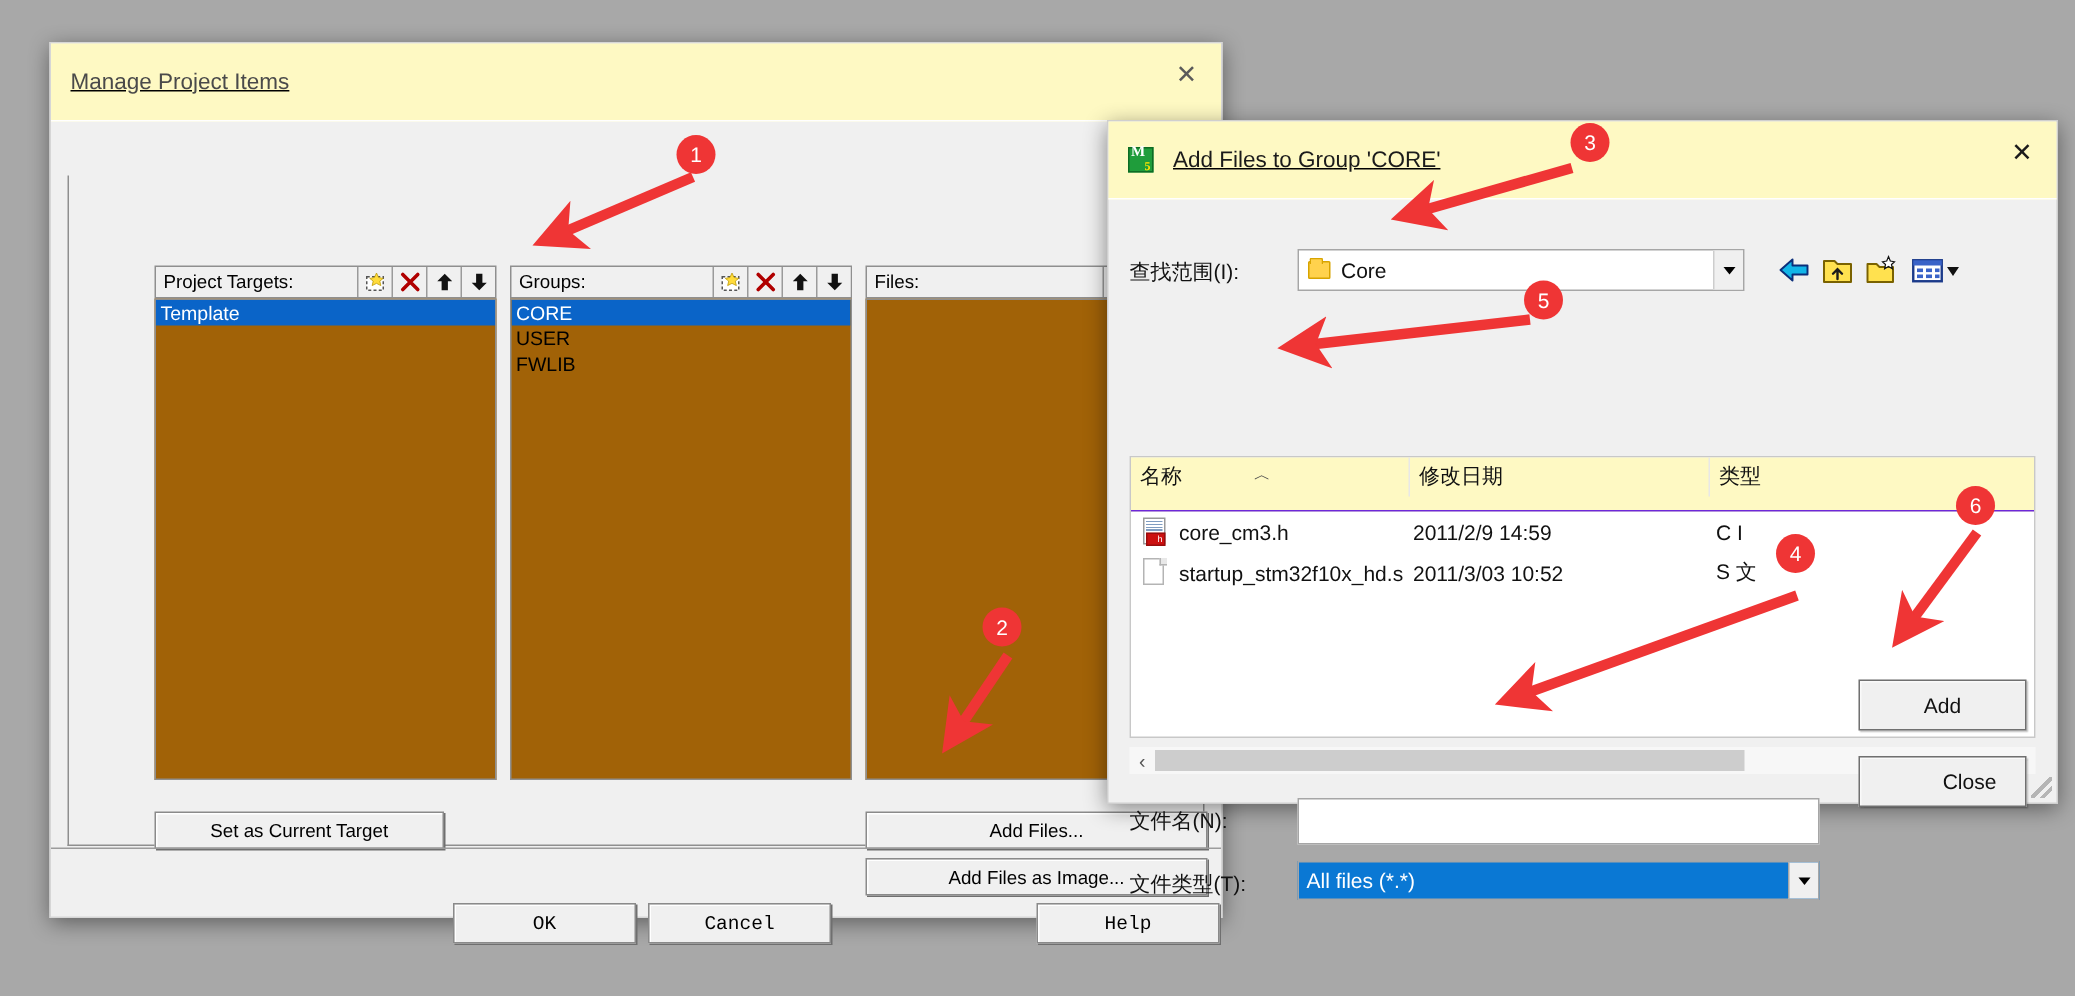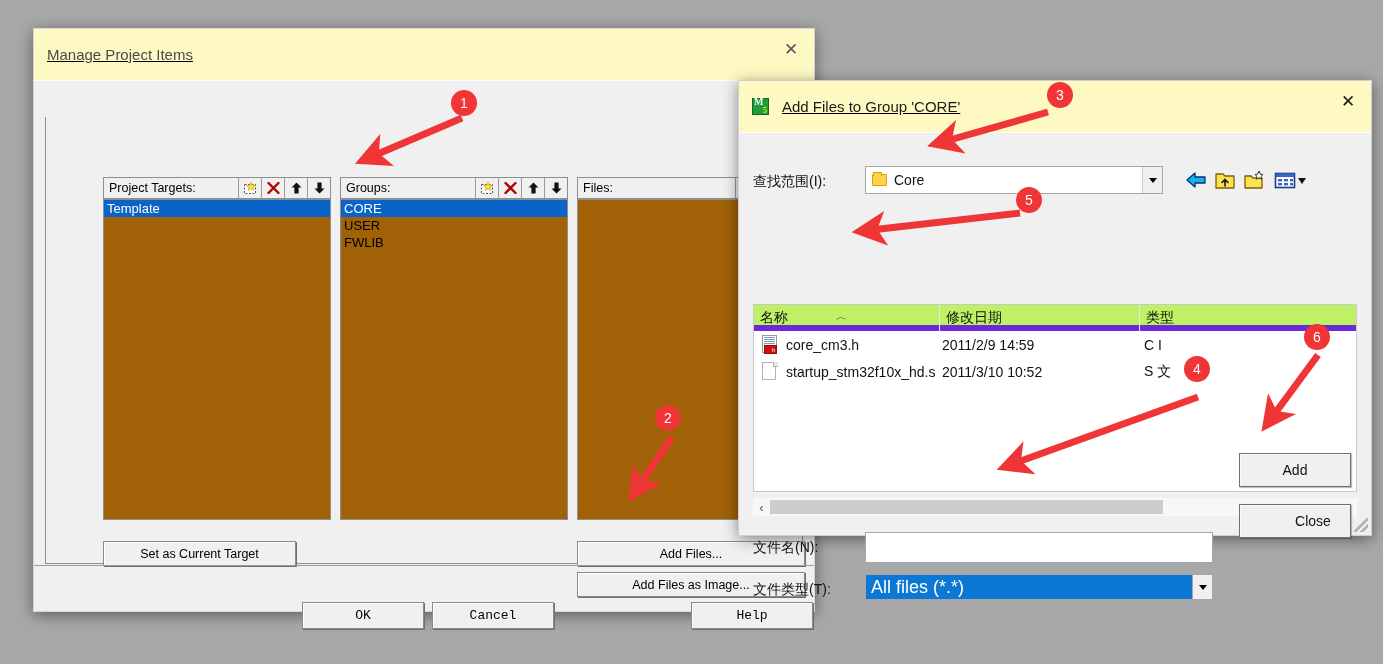--- a/index.html
+++ b/index.html
@@ -139,21 +139,21 @@
     background:#ffd24d;border:1px solid #d8a400;border-bottom:none;border-radius:1px 1px 0 0;
   }
 
   .tb-ico { position:absolute; width:22px; height:22px; cursor:default; }
 
   .filelist {
     position:absolute; left:14px; top:183px; width:604px; height:188px;
     background:#fff; border:1px solid #c8c8c8;
   }
   .fl-head {
-    position:relative; height:26px; background:#bef264; border-bottom:6px solid #6d28d9;
+    position:relative; height:36px; background:#fef9c3; border-bottom:1px solid #6d28d9;
   }
   .fl-head .hcell {
     position:absolute; top:0; height:26px; display:flex; align-items:center;
     font-size:14px; color:#111; padding-left:6px;
     border-right:1px solid #e8e8e8; white-space:nowrap; cursor:default;
   }
   .sort-caret {
     position:absolute; top:4px; font-size:11px; color:#4a4a4a;
   }
   .fl-row {
@@ -194,21 +194,21 @@
 
   .fn-label { position:absolute; left:14px; top:418px; }
   .ft-label { position:absolute; left:14px; top:460px; }
   .textbox {
     position:absolute; border:1px solid #a6a6a6; background:#fff;
   }
   .combo-sel {
     position:absolute; border:1px solid #a6a6a6; background:#0a78d4;
     display:flex; align-items:center;
   }
-  .combo-sel .cv { flex:1 1 auto; padding-left:5px; font-size:18px; color:#fff; }
+  .combo-sel .cv { flex:1 1 auto; padding-left:5px; font-size:14px; color:#fff; }
   .combo-sel .arrow {
     width:20px; align-self:stretch; border-left:1px solid #a6a6a6;
     background:#f0f0f0; display:flex; align-items:center; justify-content:center;
   }
   .combo-sel .arrow i {
     width:0;height:0;border-left:4px solid transparent;border-right:4px solid transparent;
     border-top:5px solid #000; display:block;
   }
   .btn-win {
     position:absolute; border:1px solid #707070; background:#f0f0f0;
@@ -432,21 +432,21 @@
       </div>
 
       <div class="fl-row">
         <div class="fl-name">
           <span class="ic-blank">
             <span class="sheet"></span>
               <span class="fold"></span>
           </span>
           <span>startup_stm32f10x_hd.s</span>
         </div>
-        <div class="fl-date">2011/3/10 10:52</div>
+        <div class="fl-date">2011/3/03 10:52</div>
         <div class="fl-type">S 文</div>
       </div>
     </div>
 
     <div class="hscroll">
       <div class="ar">‹</div>
       <div class="track">
         <div class="thumb"></div>
       </div>
       <div class="ar">›</div>

